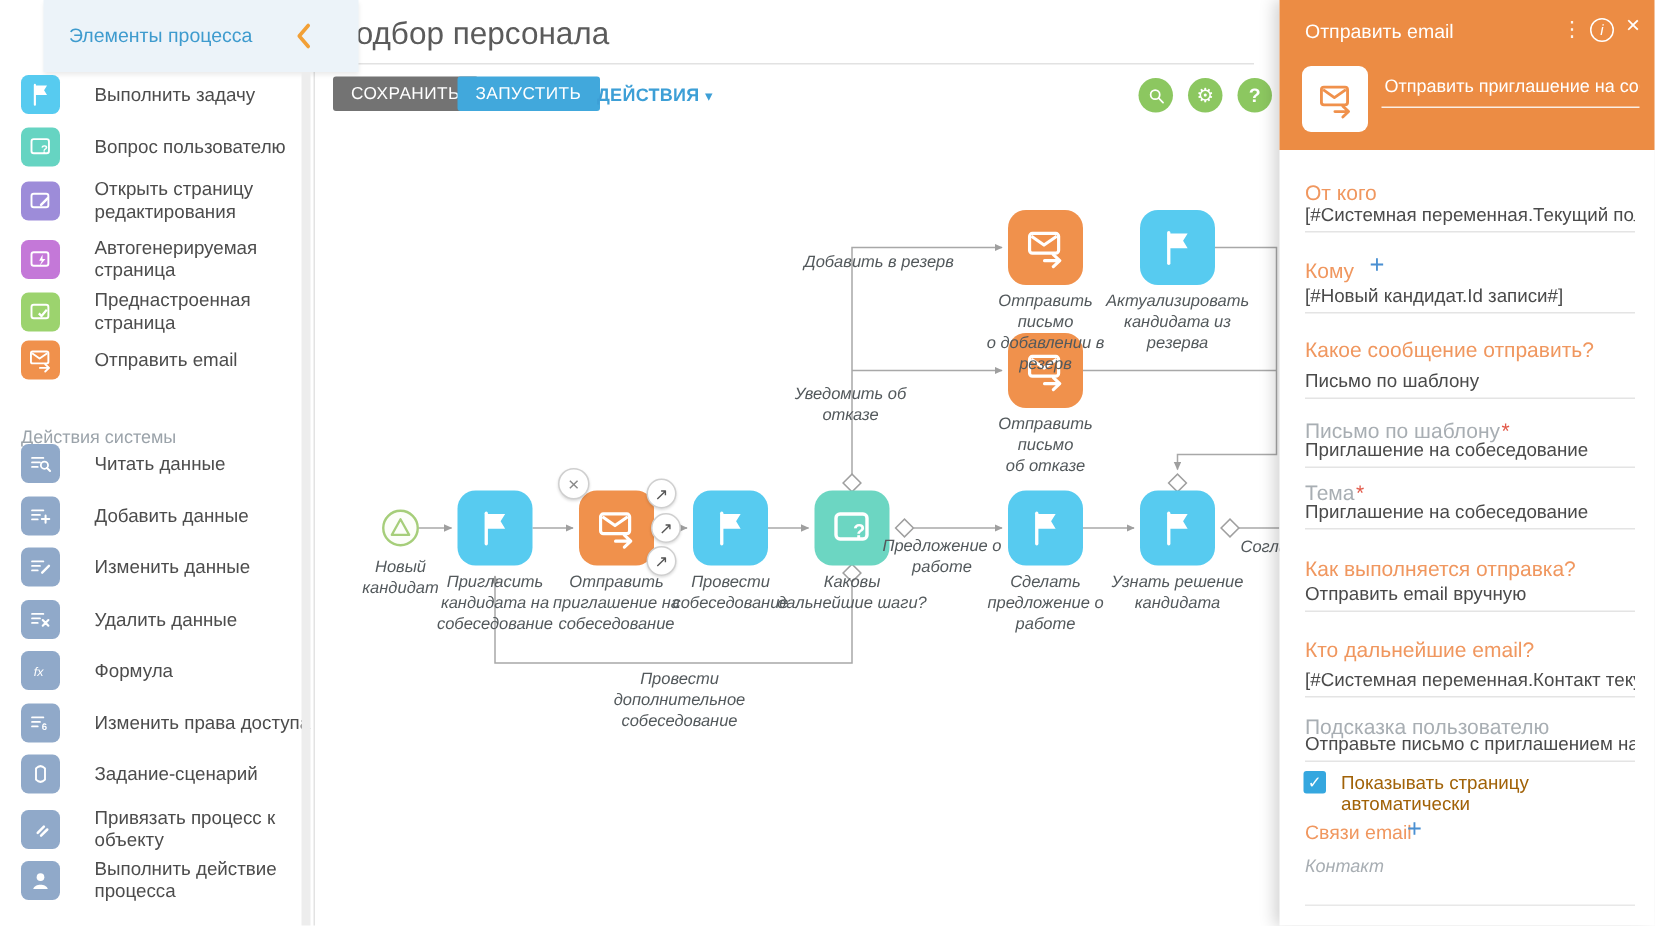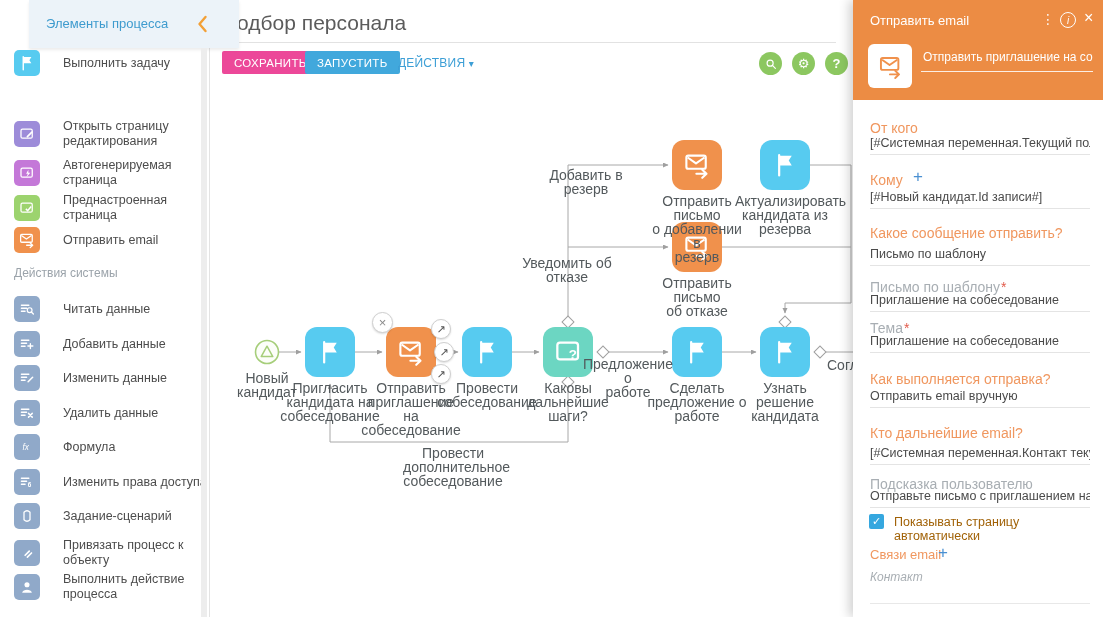--- a/index.html
+++ b/index.html
@@ -8,42 +8,42 @@
 
   
   .sidebar { position:absolute; left:0; top:0; width:210px; height:617px; background:#fff; border-right:1px solid #e3e3e3; z-index:3; }
   .sb-header { position:absolute; left:0; top:0; width:210px; height:48px; background:#ECF3F9; box-shadow:0 2px 3px rgba(0,0,0,.08);margin-left:29px; }
   .sb-title { position:absolute; left:17px; top:16px; font-size:13px; color:#3E9BCE; }
   .sb-collapse { position:absolute; left:162px; top:12px; width:24px; height:24px; cursor:pointer; color:#F2A037; }
   .sb-scroll { position:absolute; left:201px; top:48px; width:6px; height:569px; background:#ededed; }
   .sb-item { position:absolute; left:14px; display:flex; align-items:center; gap:23px; }
   .sb-ic { width:26px; height:26px; border-radius:5px; display:flex; align-items:center; justify-content:center; color:#fff; flex:0 0 26px; }
   .sb-label { font-size:12.5px; color:#4c4c4c; white-space:pre-line; line-height:15px; }
-  .sb-section { position:absolute; left:14px; font-size:12px; color:#9BA3AA; }
+  .sb-section { position:absolute; left:14px; font-size:12px; color:#9BA3AA;margin-top:18px; }
   .c-cyan{background:#57CBF0}.c-teal{background:#66D4C2}.c-purple{background:#9D8CD9}
   .c-magenta{background:#C478D8}.c-green{background:#9CD36E}.c-orange{background:#F0914C}
   .c-steel{background:#90A9C9}
 
   
   .main { position:absolute; left:210px; top:0; width:643px; height:617px; background:#fff; }
   .page-title { position:absolute; left:12px; top:11px; font-size:21px; color:#5b5b5b; }
   .title-divider { position:absolute; left:12px; top:42px; width:614px; border-top:1px solid #e2e2e2; }
   .btn { position:absolute; top:51px; height:23px; border:none; border-radius:2px; color:#fff; font-size:11.5px; font-family:inherit; padding:0 12px; cursor:pointer; letter-spacing:.3px; }
-  .btn-save { left:12px; background:#ec4899; }
+  .btn-save { left:12px; background:#737373; }
   .btn-run { left:95px; background:#41A8DC; }
-  .link-actions { position:absolute; left:188px; top:56px; font-size:12px; color:#3D9FD6; cursor:pointer; font-weight:normal; letter-spacing:.2px; }
+  .link-actions { position:absolute; left:188px; top:56px; font-size:12px; color:#3D9FD6; cursor:pointer; font-weight:bold; letter-spacing:.2px; }
   .caret { font-size:10px; color:#3D9FD6; }
   .tool-circle { position:absolute; top:52px; width:23px; height:23px; border-radius:50%; background:#8CC760; color:#fff; display:flex; align-items:center; justify-content:center; font-size:13px; cursor:pointer; }
 
   
   .canvas { position:absolute; left:0; top:0; width:643px; height:617px; overflow:hidden; }
   .edges { position:absolute; left:0; top:0; }
   .node { position:absolute; width:50px; height:50px; border-radius:12px; display:flex; align-items:center; justify-content:center; color:#fff; cursor:pointer; }
   .n-cyan{background:#57CBF0}.n-orange{background:#F0914C}.n-teal{background:#6CD6C2}
-  .nlabel, .elabel { position:absolute; width:100px; font-size:14px; line-height:14px; color:#53595C; text-align:center; white-space:pre-line; }
+  .nlabel, .elabel { position:absolute; width:100px; font-size:11px; line-height:14px; color:#53595C; text-align:center; white-space:pre-line;font-style:italic; }
   .elabel-clip { width:45px; text-align:left; white-space:nowrap; overflow:hidden; }
   .handle { position:absolute; width:20px; height:20px; border-radius:50%; background:#fff; border:1px solid #cfcfcf; box-shadow:0 1px 2px rgba(0,0,0,.15); color:#555; font-size:11px; display:flex; align-items:center; justify-content:center; cursor:pointer; }
   .handle-x { width:21px; height:21px; color:#8a8a8a; font-size:13px; }
 
   
   .panel { position:absolute; left:853px; top:0; width:250px; height:617px; background:#fff; box-shadow:-4px 0 10px rgba(0,0,0,.18); z-index:5; }
   .panel-head { position:absolute; left:0; top:0; width:250px; height:100px; background:#EC8C44; }
   .panel-title { position:absolute; left:17px; top:13px; font-size:13px; color:#fff; }
   .ph-kebab { position:absolute; left:188px; top:11px; color:rgba(255,255,255,.9); font-size:14px; cursor:pointer; }
   .ph-info { position:absolute; left:207px; top:12px; width:16px; height:16px; border:1.5px solid #fff; border-radius:50%; color:#fff; font-size:10px; font-style:italic; display:flex; align-items:center; justify-content:center; cursor:pointer; }
@@ -147,20 +147,28 @@
     </span>
   </div>
 
   <div class="sb-item" style="top:50px">
     <span class="sb-ic c-cyan">
         <svg width="18" height="18" viewBox="0 0 24 24">
           <use href="#sym-flag"></use>
         </svg>
       </span>
     <span class="sb-label">Выполнить задачу</span>
+  </div>
+  <div class="sb-item" style="top:85px">
+    <span class="sb-ic c-teal">
+        <svg width="18" height="18" viewBox="0 0 24 24">
+          <use href="#sym-page-q"></use>
+        </svg>
+      </span>
+    <span class="sb-label">Вопрос пользователю</span>
   </div>
   <div class="sb-item" style="top:119px">
     <span class="sb-ic c-purple">
         <svg width="18" height="18" viewBox="0 0 24 24">
           <use href="#sym-page-pencil"></use>
         </svg>
       </span>
     <span class="sb-label">Открыть страницу
 редактирования</span>
   </div>

